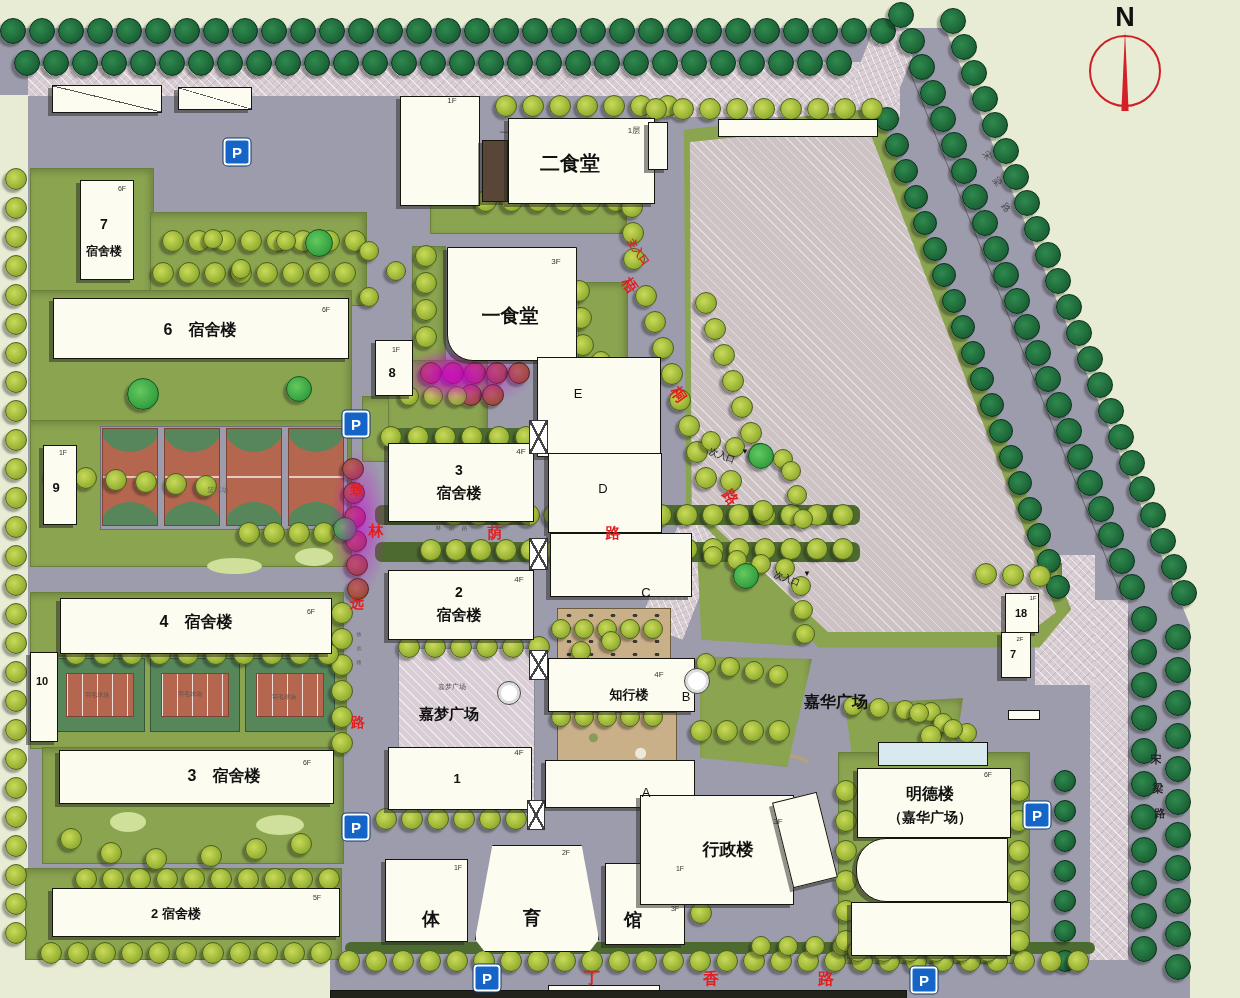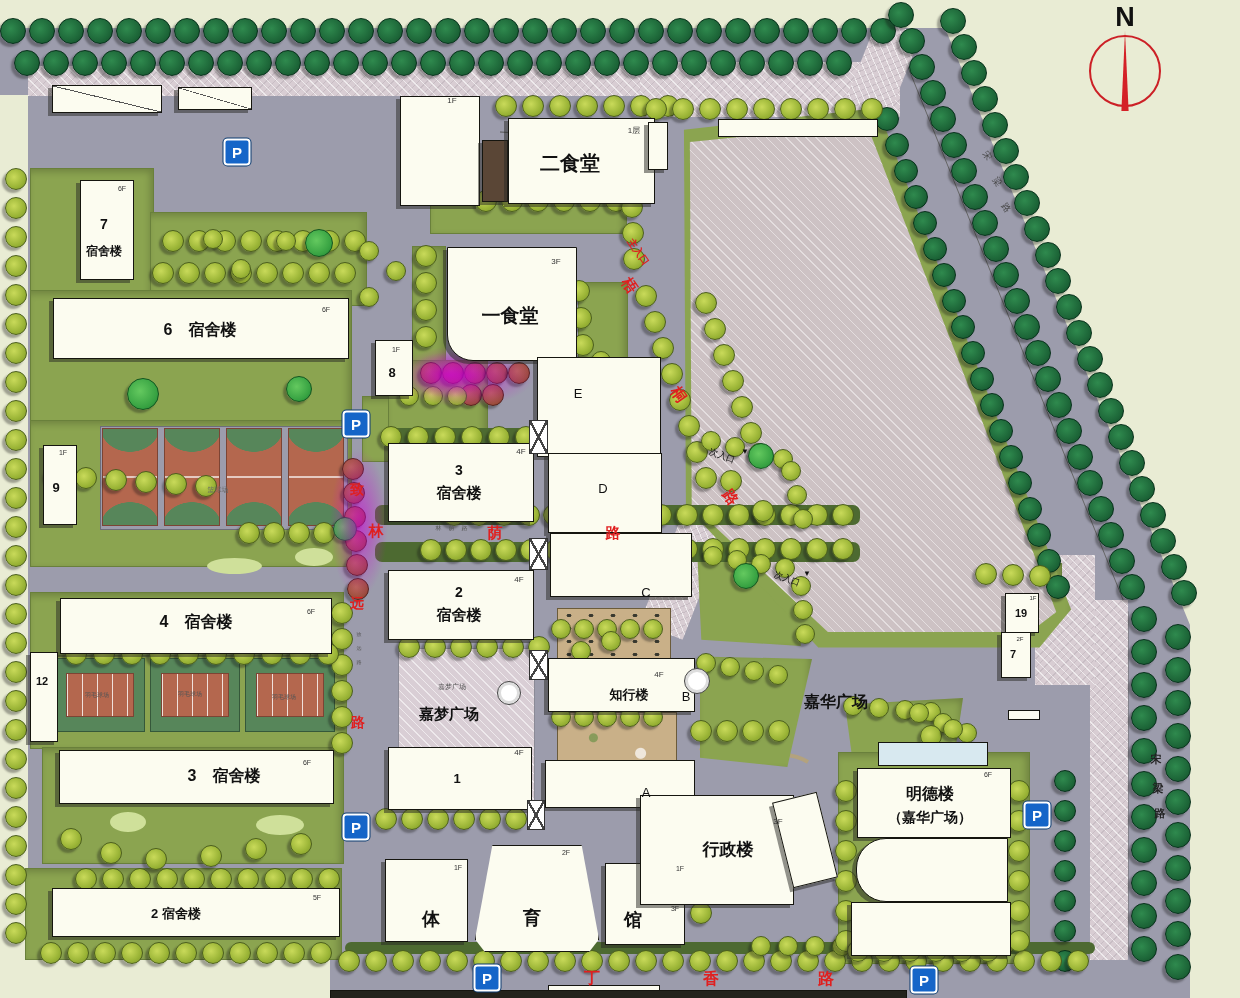--- a/index.html
+++ b/index.html
@@ -672,21 +672,21 @@
       <div class="lbl" style="left: 326px; top: 309px; font-size: 7px; color: rgb(51, 51, 51); font-weight: 400;">6F</div>
       <div class="lbl" style="left: 200px; top: 330px; font-size: 16px; color: rgb(17, 17, 17); font-weight: 700;">6　宿舍楼</div>
       <div class="lbl" style="left: 63px; top: 452px; font-size: 7px; color: rgb(51, 51, 51); font-weight: 400;">1F</div>
       <div class="lbl" style="left: 56px; top: 487px; font-size: 13px; color: rgb(17, 17, 17); font-weight: 700;">9</div>
       <div class="lbl" style="left: 218px; top: 489px; font-size: 7px; color: rgb(102, 102, 102); font-weight: 400;">篮球场</div>
       <div class="lbl" style="left: 311px; top: 611px; font-size: 7px; color: rgb(51, 51, 51); font-weight: 400;">6F</div>
       <div class="lbl" style="left: 196px; top: 622px; font-size: 16px; color: rgb(17, 17, 17); font-weight: 700;">4　宿舍楼</div>
       <div class="lbl" style="left: 97px; top: 695px; font-size: 6px; color: rgb(85, 85, 85); font-weight: 400;">羽毛球场</div>
       <div class="lbl" style="left: 190px; top: 694px; font-size: 6px; color: rgb(85, 85, 85); font-weight: 400;">羽毛球场</div>
       <div class="lbl" style="left: 284px; top: 697px; font-size: 6px; color: rgb(85, 85, 85); font-weight: 400;">羽毛球场</div>
-      <div class="lbl" style="left: 42px; top: 681px; font-size: 11px; color: rgb(17, 17, 17); font-weight: 700;">12</div>
+      <div class="lbl" style="left: 42px; top: 681px; font-size: 11px; color: rgb(17, 17, 17); font-weight: 700;">10</div>
       <div class="lbl" style="left: 307px; top: 762px; font-size: 7px; color: rgb(51, 51, 51); font-weight: 400;">6F</div>
       <div class="lbl" style="left: 224px; top: 776px; font-size: 16px; color: rgb(17, 17, 17); font-weight: 700;">3　宿舍楼</div>
       <div class="lbl" style="left: 317px; top: 897px; font-size: 7px; color: rgb(51, 51, 51); font-weight: 400;">5F</div>
       <div class="lbl" style="left: 176px; top: 913px; font-size: 13px; color: rgb(17, 17, 17); font-weight: 700;">2 宿舍楼</div>
       <div class="lbl" style="left: 521px; top: 452px; font-size: 8px; color: rgb(51, 51, 51); font-weight: 400;">4F</div>
       <div class="lbl" style="left: 459px; top: 470px; font-size: 14px; color: rgb(17, 17, 17); font-weight: 700;">3</div>
       <div class="lbl" style="left: 459px; top: 492px; font-size: 15px; color: rgb(17, 17, 17); font-weight: 700;">宿舍楼</div>
       <div class="lbl" style="left: 519px; top: 580px; font-size: 8px; color: rgb(51, 51, 51); font-weight: 400;">4F</div>
       <div class="lbl" style="left: 459px; top: 592px; font-size: 14px; color: rgb(17, 17, 17); font-weight: 700;">2</div>
       <div class="lbl" style="left: 459px; top: 614px; font-size: 15px; color: rgb(17, 17, 17); font-weight: 700;">宿舍楼</div>
@@ -703,21 +703,21 @@
       <div class="lbl" style="left: 532px; top: 918px; font-size: 18px; color: rgb(17, 17, 17); font-weight: 700;">育</div>
       <div class="lbl" style="left: 633px; top: 920px; font-size: 18px; color: rgb(17, 17, 17); font-weight: 700;">馆</div>
       <div class="lbl" style="left: 458px; top: 867px; font-size: 7px; color: rgb(51, 51, 51); font-weight: 400;">1F</div>
       <div class="lbl" style="left: 566px; top: 852px; font-size: 7px; color: rgb(51, 51, 51); font-weight: 400;">2F</div>
       <div class="lbl" style="left: 675px; top: 908px; font-size: 7px; color: rgb(51, 51, 51); font-weight: 400;">3F</div>
       <div class="lbl" style="left: 680px; top: 868px; font-size: 7px; color: rgb(51, 51, 51); font-weight: 400;">1F</div>
       <div class="lbl" style="left: 930px; top: 794px; font-size: 16px; color: rgb(17, 17, 17); font-weight: 700;">明德楼</div>
       <div class="lbl" style="left: 930px; top: 817px; font-size: 14px; color: rgb(17, 17, 17); font-weight: 700;">（嘉华广场）</div>
       <div class="lbl" style="left: 988px; top: 774px; font-size: 7px; color: rgb(51, 51, 51); font-weight: 400;">6F</div>
       <div class="lbl" style="left: 1033px; top: 598px; font-size: 6px; color: rgb(51, 51, 51); font-weight: 400;">1F</div>
-      <div class="lbl" style="left: 1021px; top: 613px; font-size: 11px; color: rgb(17, 17, 17); font-weight: 700;">19</div>
+      <div class="lbl" style="left: 1021px; top: 613px; font-size: 11px; color: rgb(17, 17, 17); font-weight: 700;">18</div>
       <div class="lbl" style="left: 1020px; top: 639px; font-size: 6px; color: rgb(51, 51, 51); font-weight: 400;">2F</div>
       <div class="lbl" style="left: 1013px; top: 654px; font-size: 11px; color: rgb(17, 17, 17); font-weight: 700;">7</div>
       <div class="lbl" style="left: 376px; top: 530px; font-size: 15px; color: rgb(224, 31, 31); font-weight: 700;">林</div>
       <div class="lbl" style="left: 495px; top: 532px; font-size: 15px; color: rgb(224, 31, 31); font-weight: 700;">荫</div>
       <div class="lbl" style="left: 613px; top: 532px; font-size: 15px; color: rgb(224, 31, 31); font-weight: 700;">路</div>
       <div class="lbl" style="left: 455px; top: 528px; font-size: 6px; color: rgb(85, 85, 85); font-weight: 400; letter-spacing: 7px;">林荫路</div>
       <div class="lbl" style="left: 357px; top: 489px; font-size: 14px; color: rgb(224, 31, 31); font-weight: 700;">致</div>
       <div class="lbl" style="left: 357px; top: 603px; font-size: 14px; color: rgb(224, 31, 31); font-weight: 700;">远</div>
       <div class="lbl" style="left: 358px; top: 722px; font-size: 14px; color: rgb(224, 31, 31); font-weight: 700;">路</div>
       <div class="lbl" style="left: 359px; top: 634px; font-size: 5px; color: rgb(85, 85, 85); font-weight: 400;">致</div>

